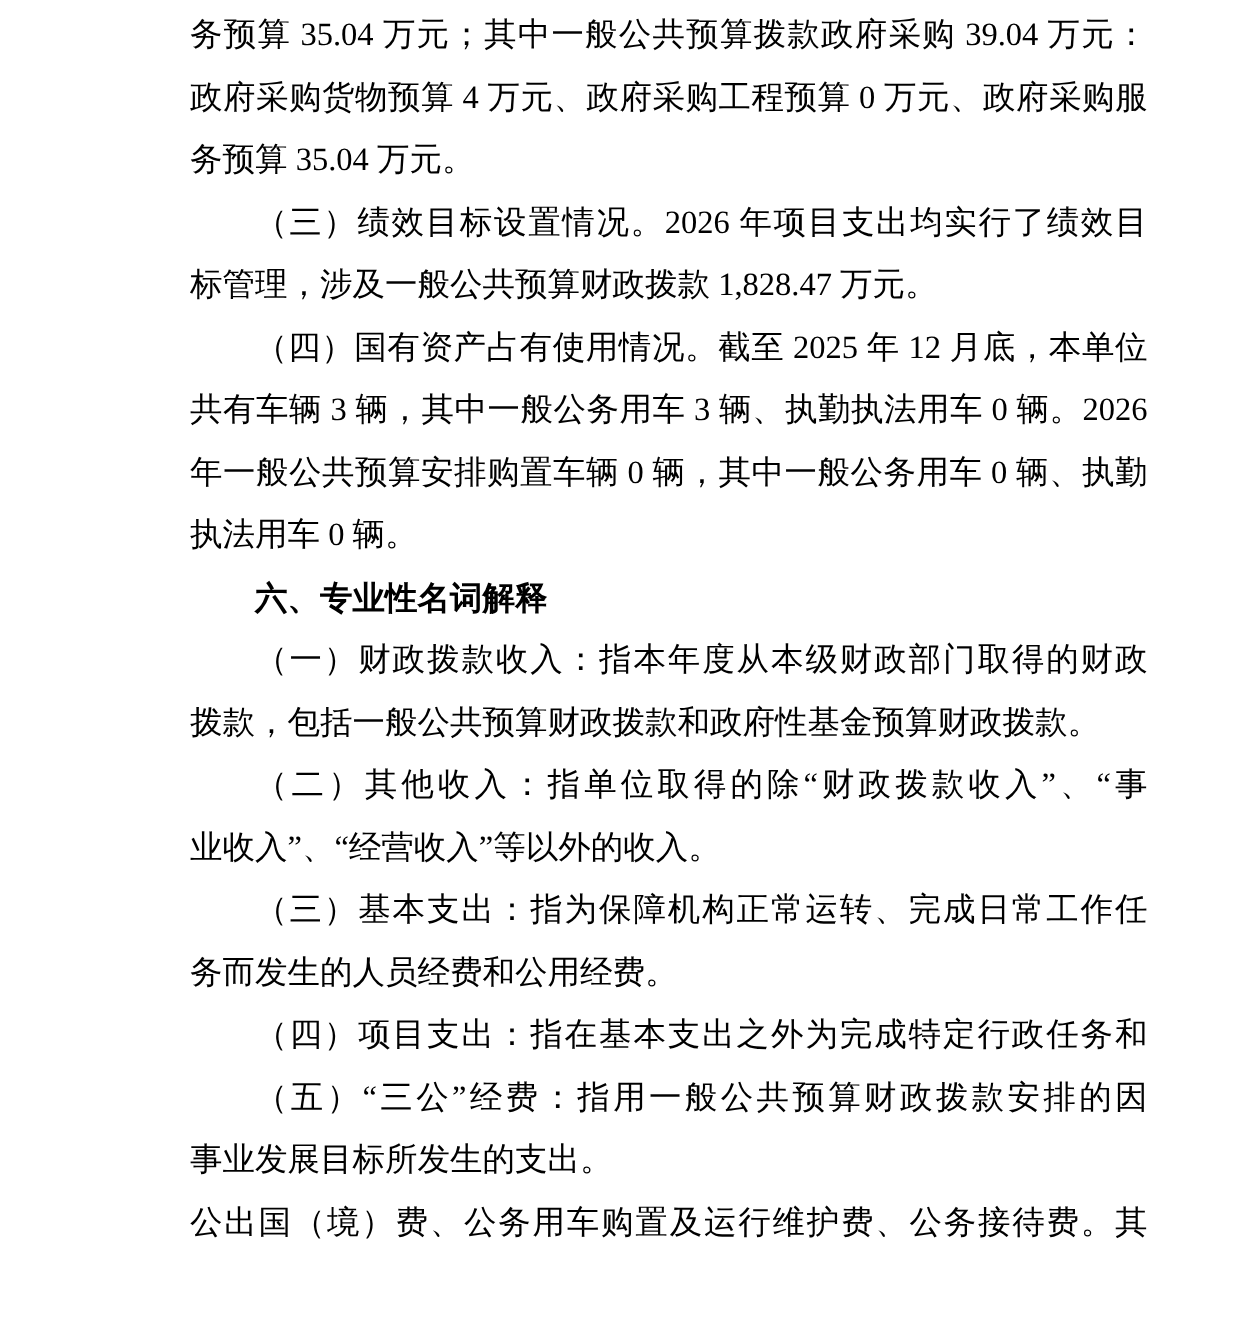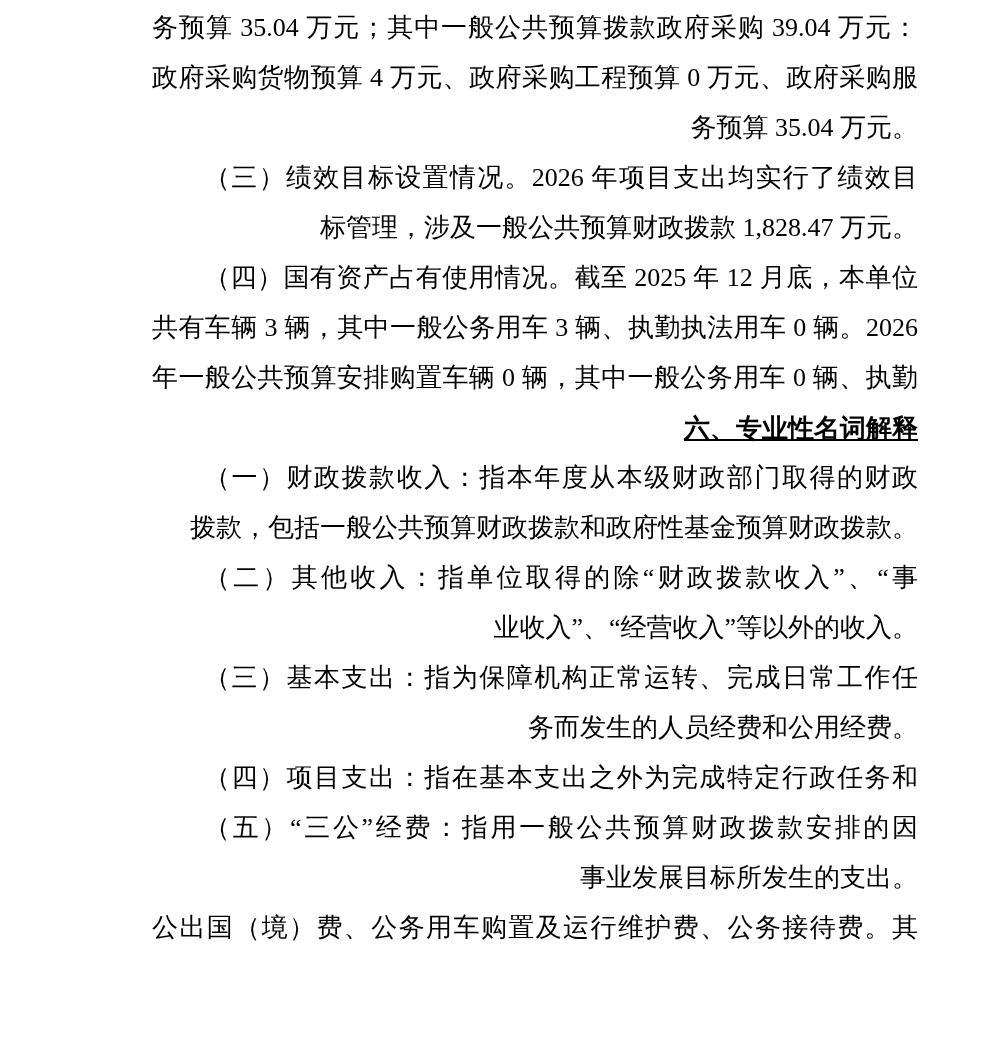--- a/index.html
+++ b/index.html
@@ -29,48 +29,48 @@
     font-family: "Liberation Serif", "DejaVu Serif", serif;
     white-space: normal;
     overflow: visible;
   }
   
   .line.cont {
     text-align: justify;
     text-align-last: justify;
   }
   .line.final {
-    text-align: right;
+    text-align: left;
   }
   .line.indent {
     text-indent: 52px;
   }
   
   .line.heading {
     font-family: "Liberation Sans", "DejaVu Sans", sans-serif;
     font-weight: 700;
-    text-decoration: underline;
   }
   .term {
     font-weight: 400;
   }
 </style>
 </head>
 <body>
 
 <div class="page">
   <div class="content" id="content">
       <div class="line cont"><span class="term"></span><span class="rest">务预算 35.04 万元；其中一般公共预算拨款政府采购 39.04 万元：</span></div>
       <div class="line cont"><span class="term"></span><span class="rest">政府采购货物预算 4 万元、政府采购工程预算 0 万元、政府采购服</span></div>
       <div class="line final"><span class="term"></span><span class="rest">务预算 35.04 万元。</span></div>
       <div class="line cont indent"><span class="term">（三）绩效目标设置情况。</span><span class="rest">2026 年项目支出均实行了绩效目</span></div>
       <div class="line final"><span class="term"></span><span class="rest">标管理，涉及一般公共预算财政拨款 1,828.47 万元。</span></div>
       <div class="line cont indent"><span class="term">（四）国有资产占有使用情况。</span><span class="rest">截至 2025 年 12 月底，本单位</span></div>
       <div class="line cont"><span class="term"></span><span class="rest">共有车辆 3 辆，其中一般公务用车 3 辆、执勤执法用车 0 辆。2026</span></div>
       <div class="line cont"><span class="term"></span><span class="rest">年一般公共预算安排购置车辆 0 辆，其中一般公务用车 0 辆、执勤</span></div>
+      <div class="line final"><span class="term"></span><span class="rest">执法用车 0 辆。</span></div>
       <div class="line final indent heading"><span class="term"></span><span class="rest">六、专业性名词解释</span></div>
       <div class="line cont indent"><span class="term">（一）财政拨款收入：</span><span class="rest">指本年度从本级财政部门取得的财政</span></div>
       <div class="line final"><span class="term"></span><span class="rest">拨款，包括一般公共预算财政拨款和政府性基金预算财政拨款。</span></div>
       <div class="line cont indent"><span class="term">（二）其他收入：</span><span class="rest">指单位取得的除“财政拨款收入”、“事</span></div>
       <div class="line final"><span class="term"></span><span class="rest">业收入”、“经营收入”等以外的收入。</span></div>
       <div class="line cont indent"><span class="term">（三）基本支出：</span><span class="rest">指为保障机构正常运转、完成日常工作任</span></div>
       <div class="line final"><span class="term"></span><span class="rest">务而发生的人员经费和公用经费。</span></div>
       <div class="line cont indent"><span class="term">（四）项目支出：</span><span class="rest">指在基本支出之外为完成特定行政任务和</span></div>
       <div class="line cont indent"><span class="term">（五）“三公”经费：</span><span class="rest">指用一般公共预算财政拨款安排的因</span></div>
       <div class="line final"><span class="term"></span><span class="rest">事业发展目标所发生的支出。</span></div>

